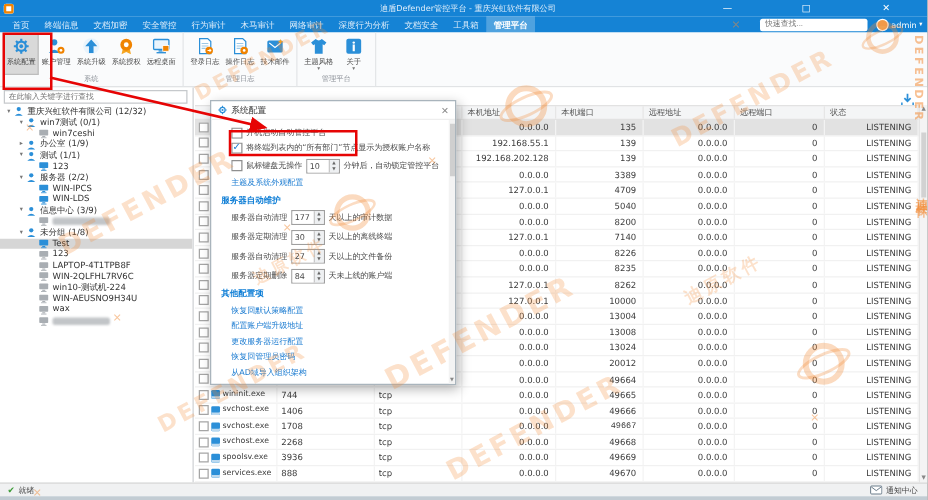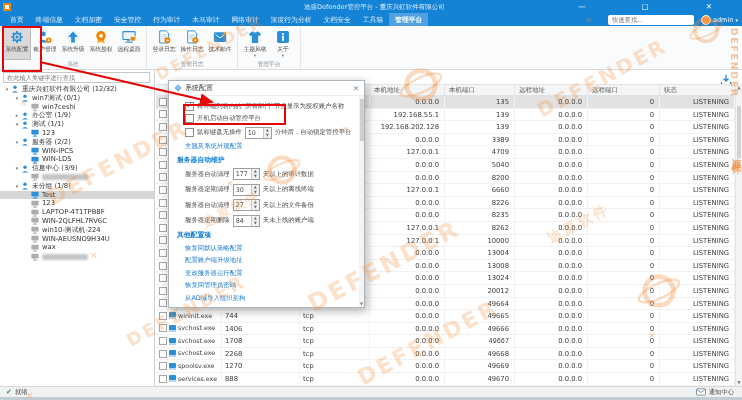--- a/index.html
+++ b/index.html
@@ -615,21 +615,21 @@
         </div>
         <div class="trow">
           <div class="cell c0" style="width: 66px;">
             <span class="rowchk"></span>
             <span class="rowicon"></span>
             <span class="pname">winnet.exe</span>
           </div>
           <div class="cell txt" style="width: 78px;"></div>
           <div class="cell txt" style="width: 70px;">tcp</div>
           <div class="cell num" style="width: 75px;">127.0.0.1</div>
-          <div class="cell num" style="width: 70px;">6660</div>
+          <div class="cell num" style="width: 70px;">7140</div>
           <div class="cell num" style="width: 73px;">0.0.0.0</div>
           <div class="cell num" style="width: 72px;">0</div>
           <div class="cell num" style="width: 75px;">LISTENING</div>
         </div>
         <div class="trow">
           <div class="cell c0" style="width: 66px;">
             <span class="rowchk"></span>
             <span class="rowicon"></span>
             <span class="pname">winnet.exe</span>
           </div>
@@ -808,21 +808,21 @@
           <div class="cell num" style="width: 73px;">0.0.0.0</div>
           <div class="cell num" style="width: 72px;">0</div>
           <div class="cell num" style="width: 75px;">LISTENING</div>
         </div>
         <div class="trow">
           <div class="cell c0" style="width: 66px;">
             <span class="rowchk"></span>
             <span class="rowicon"></span>
             <span class="pname">spoolsv.exe</span>
           </div>
-          <div class="cell txt" style="width: 78px;">1270</div>
+          <div class="cell txt" style="width: 78px;">3936</div>
           <div class="cell txt" style="width: 70px;">tcp</div>
           <div class="cell num" style="width: 75px;">0.0.0.0</div>
           <div class="cell num" style="width: 70px;">49669</div>
           <div class="cell num" style="width: 73px;">0.0.0.0</div>
           <div class="cell num" style="width: 72px;">0</div>
           <div class="cell num" style="width: 75px;">LISTENING</div>
         </div>
         <div class="trow">
           <div class="cell c0" style="width: 66px;">
             <span class="rowchk"></span>
@@ -865,26 +865,26 @@
             <circle cx="6.5" cy="6.5" r="3.4"></circle>
             <path d="M6.5 1v2M6.5 10v2M1 6.5h2M10 6.5h2"></path>
           </g>
           <circle cx="6.5" cy="6.5" r="1.4" fill="#2b8fd8"></circle>
         </svg>
       <span>系统配置</span>
       <span class="dlg-close"></span>
     </div>
     <div class="dlg-body" id="dlg-body">
         <div class="chk-row">
+          <span class="chk"></span>
+          <span>开机启动自动管控平台</span>
+        </div>
+        <div class="chk-row">
           <span class="chk checked"></span>
           <span>将终端列表内的“所有部门”节点显示为授权账户名称</span>
-        </div>
-        <div class="chk-row">
-          <span class="chk"></span>
-          <span>开机启动自动管控平台</span>
         </div>
         <div class="chk-row">
           <span class="chk"></span>
           <span>鼠标键盘无操作</span>
           <span class="spin">
             <span class="val">10</span>
             <span class="arr">
               <span>▲</span>
               <span>▼</span>
             </span>

